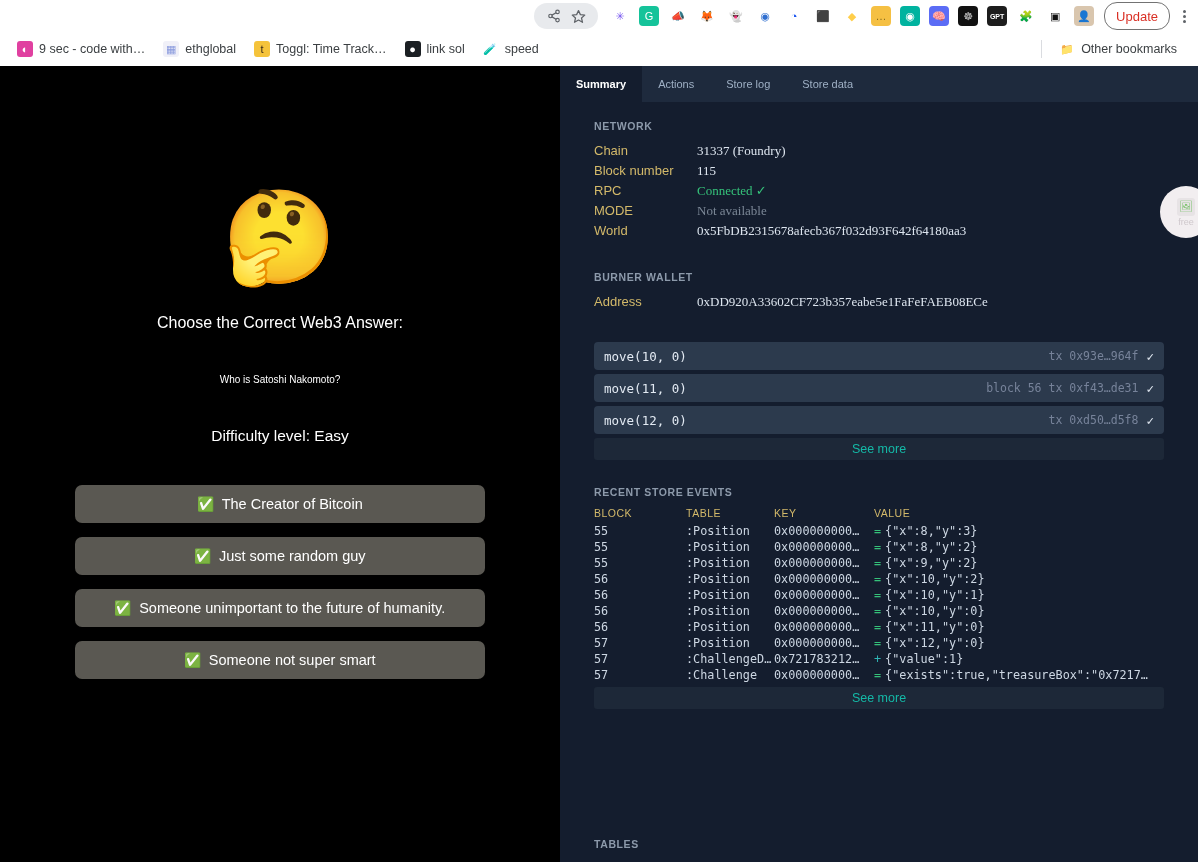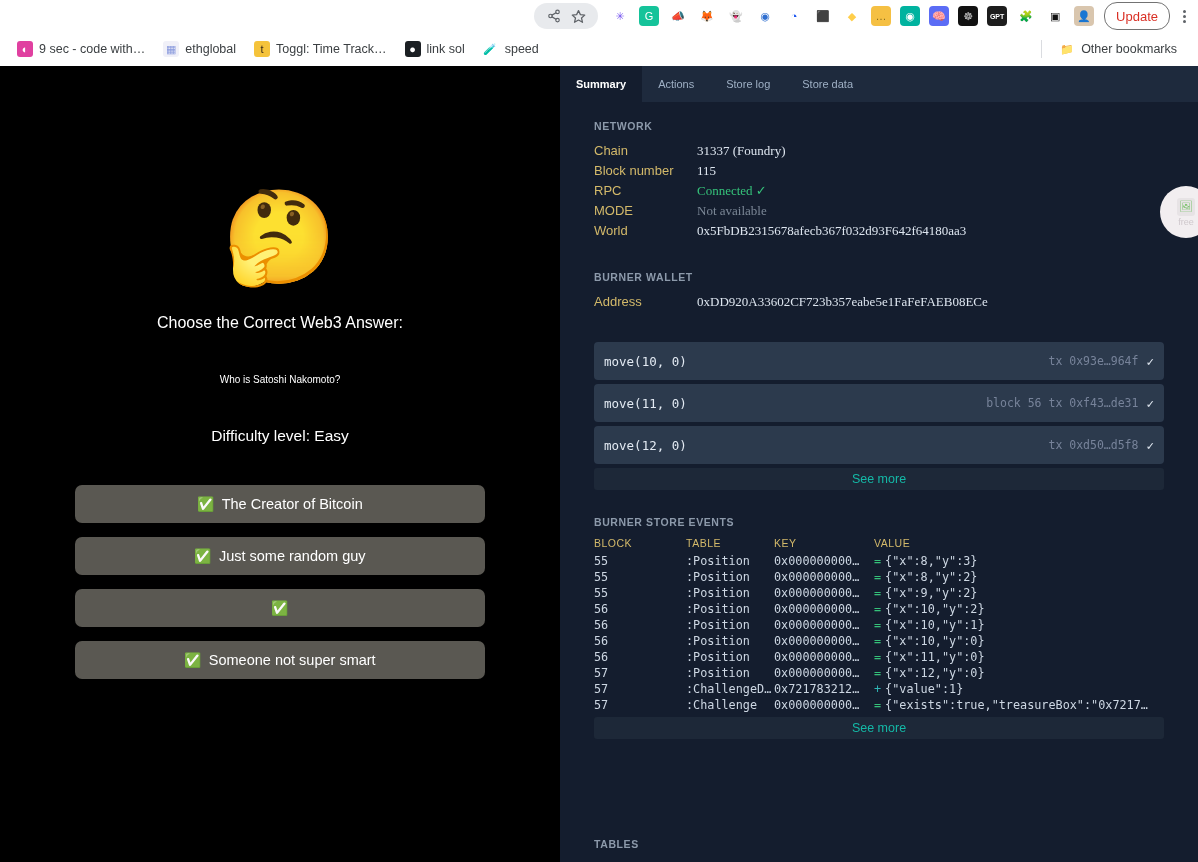--- a/index.html
+++ b/index.html
@@ -91,21 +91,21 @@
   .kv .k{ width:103px; color:#d3b96a; flex:none; }
   .kv .v{ color:#dde5ef;font-family:Liberation Serif, serif; }
   .v.green{ color:#35c27a; }
   .v.muted{ color:#7b8796; }
 
   .gap-lg{ height:30px; }
   .gap-md{ height:26px; }
 
   .action-list{ display:flex; flex-direction:column; gap:4px; }
   .action-row{
-    background:#2c3a4d; border-radius:4px; height:38px;
+    background:#2c3a4d; border-radius:4px; height:28px;
     display:flex; align-items:center; padding:0 10px;
     font-family:"DejaVu Sans Mono", monospace; font-size:12.5px; color:#e3eaf3;
     cursor:pointer;
   }
   .action-meta{ margin-left:auto; color:#77839a; font-size:11.5px; display:flex; gap:6px; align-items:center;}
   .action-ok{ color:#e3eaf3; margin-left:8px; }
   .see-more{
     background:#1d2838; border-radius:3px; height:22px; margin-top:4px;
     display:flex; align-items:center; justify-content:center;
     font-size:12.5px; color:#14b8a6; cursor:pointer;
@@ -230,20 +230,21 @@
         <div class="ans">
           <span class="ck">✅</span>
           <span>The Creator of Bitcoin</span>
         </div>
         <div class="ans">
           <span class="ck">✅</span>
           <span>Just some random guy</span>
         </div>
         <div class="ans">
           <span class="ck">✅</span>
+          <span>Someone unimportant to the future of humanity.</span>
         </div>
         <div class="ans">
           <span class="ck">✅</span>
           <span>Someone not super smart</span>
         </div>
       </div>
   </div>
 
   <div class="right-panel">
     <div class="tabbar" id="tabbar">
@@ -312,21 +313,21 @@
               <span class="action-meta">tx 0xd50…d5f8</span>
               <span class="action-ok">✓</span>
             </div>
           </div>
         <div class="see-more">See more</div>
       </div>
 
       <div class="gap-md"></div>
 
       <div>
-        <div class="section-title">BURNER STORE EVENTS</div>
+        <div class="section-title">RECENT STORE EVENTS</div>
         <table class="events">
           <thead>
               <tr id="ev-head">
                 <th class="c-block">BLOCK</th>
                 <th class="c-table">TABLE</th>
                 <th class="c-key">KEY</th>
                 <th class="">VALUE</th>
               </tr>
             </thead>
           <tbody id="ev-body">

